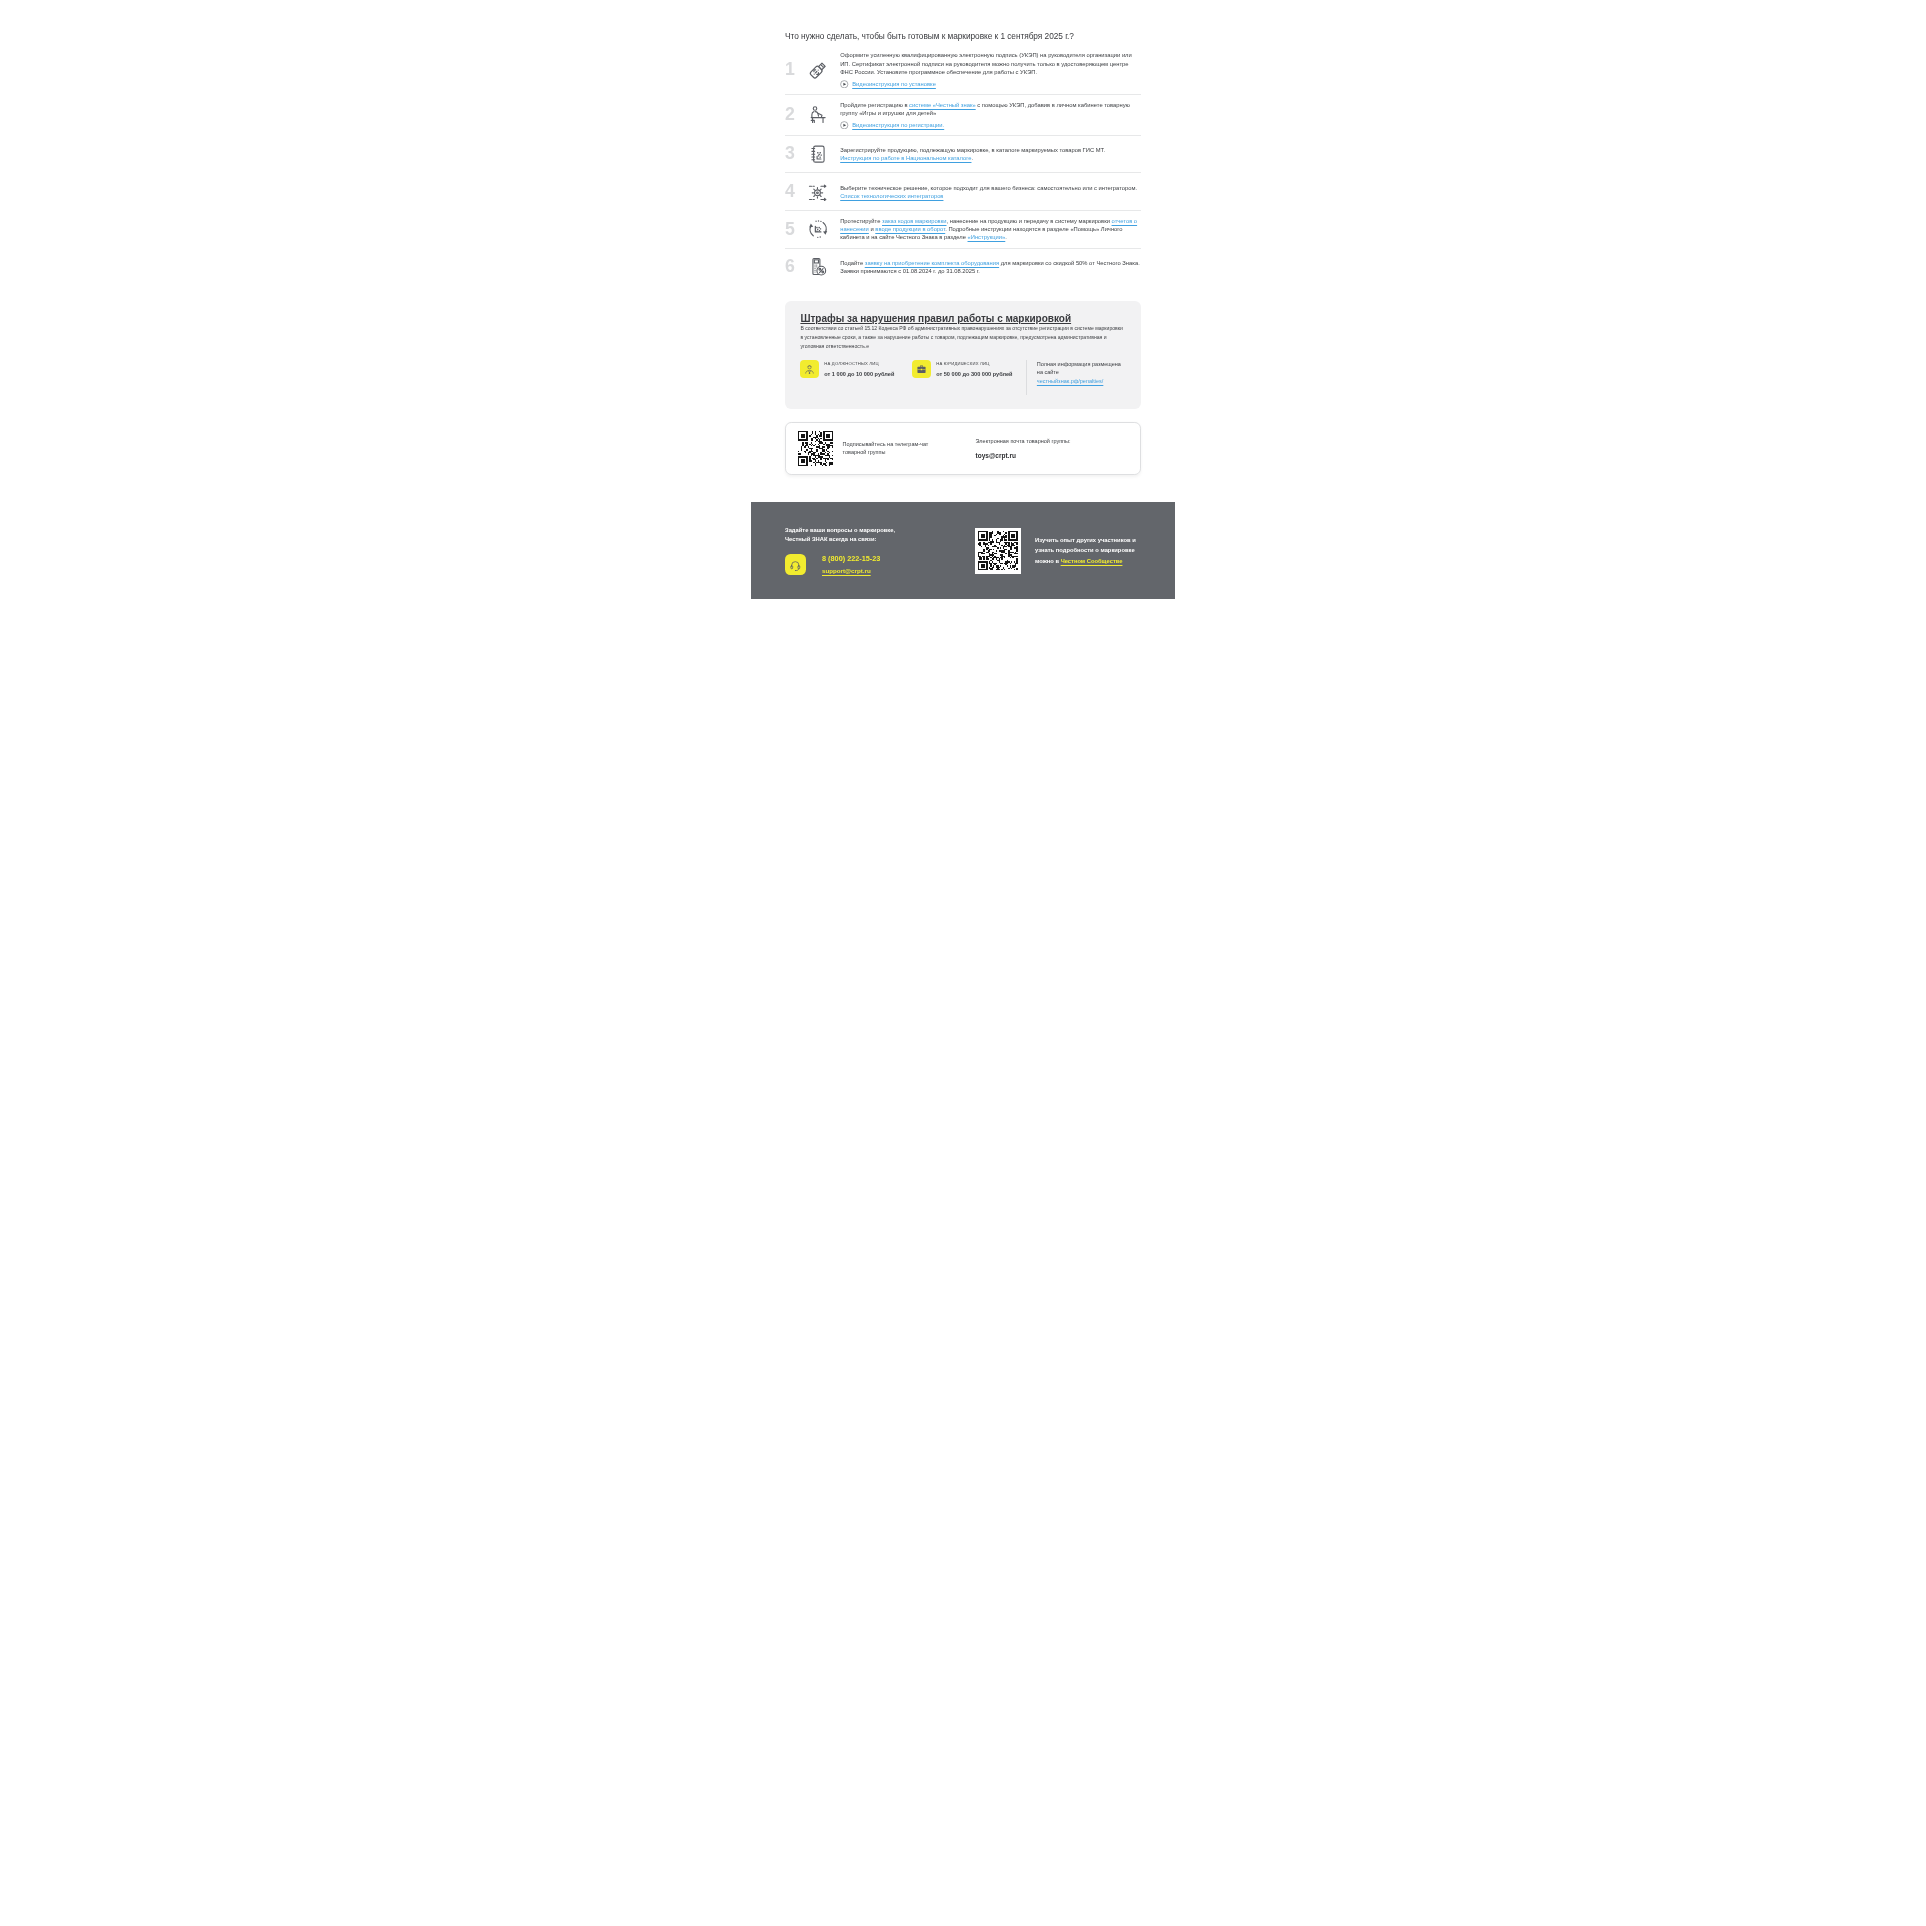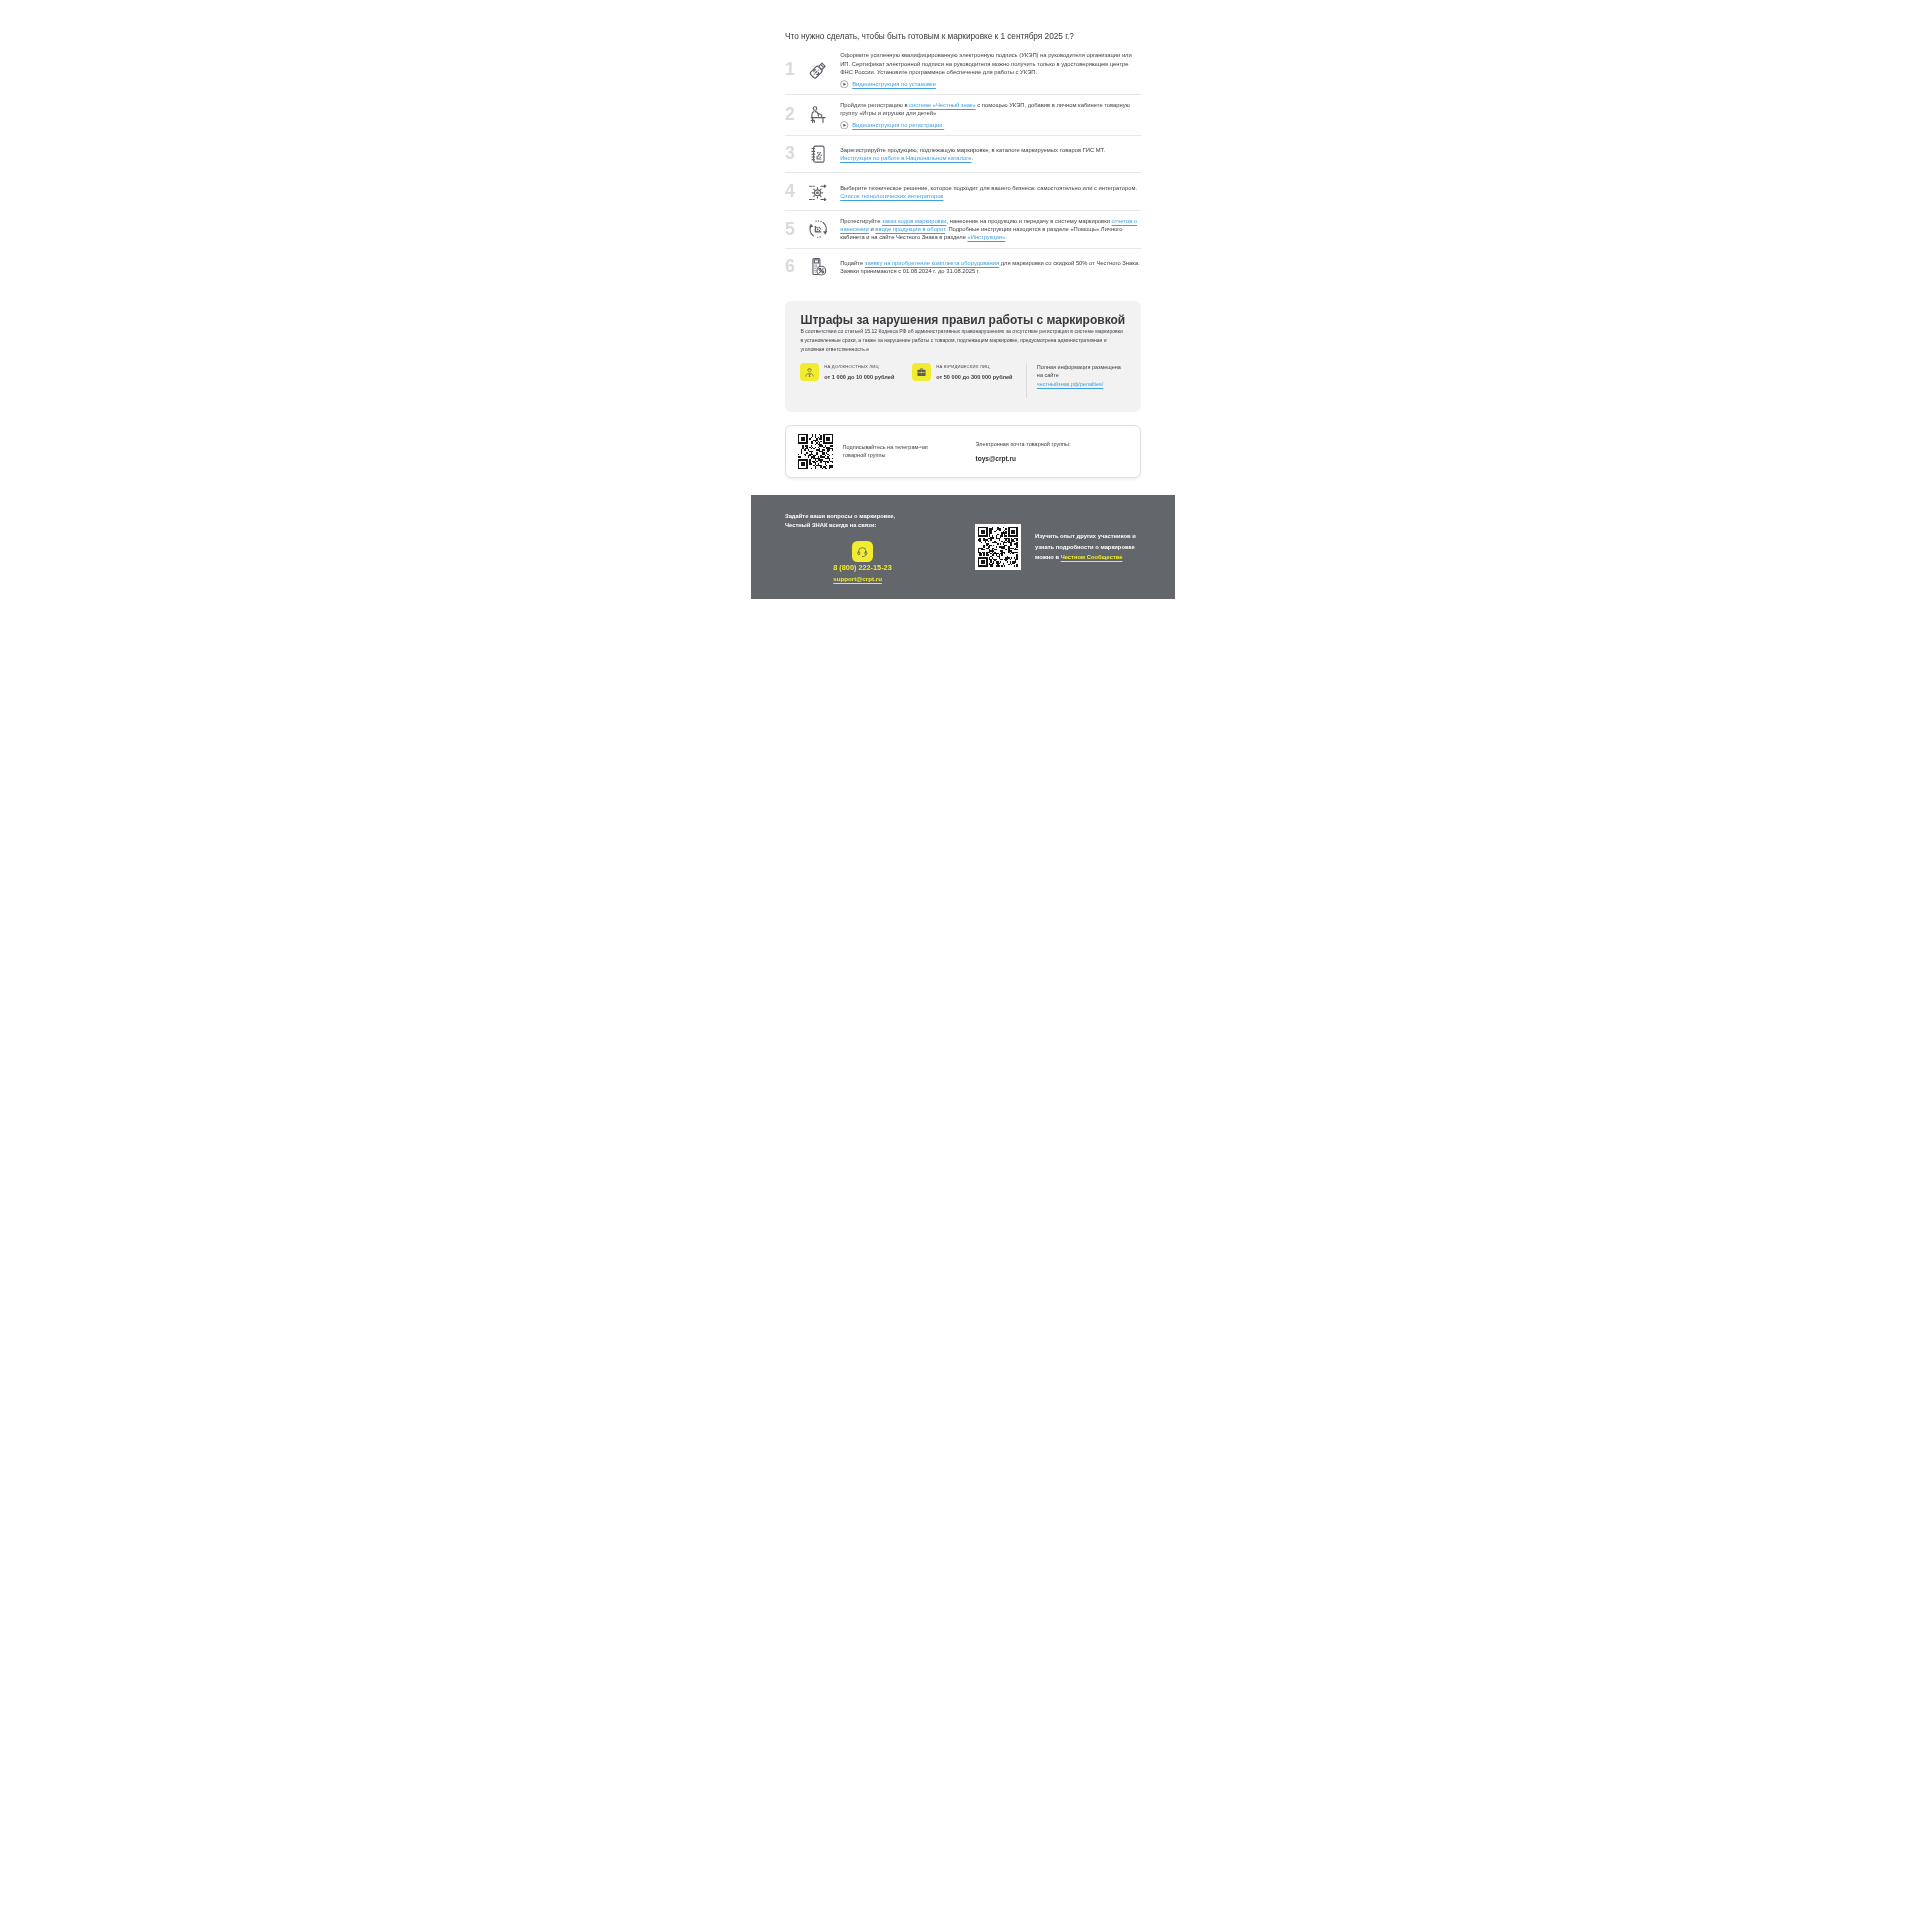--- a/index.html
+++ b/index.html
@@ -25,21 +25,21 @@
   .num{width:21px;flex:none;font-size:17.7px;font-weight:600;color:var(--num);line-height:1;}
   .icn{width:25px;height:25px;flex:none;margin-right:9.2px;display:flex;align-items:center;justify-content:center;}
   .icn svg{width:22.3px;height:22.3px;}
   .txt{flex:1;font-size:5.8px;line-height:1.42;color:var(--ink);}
   .video{margin-top:3.5px;display:flex;align-items:center;gap:3.5px;}
   .video svg{width:8.5px;height:8.5px;flex:none;}
   .lnk{color:var(--blue);text-decoration:underline;text-decoration-thickness:0.6px;text-underline-offset:1.5px;cursor:pointer;}
 
   
   .panel{margin-top:15.4px;background:var(--panel);border-radius:6.2px;padding:12.7px 15.4px 14.6px;}
-  .panel h2{font-size:12px;font-weight:700;color:#38393D;margin-bottom:0;}
+  .panel h2{font-size:10px;font-weight:700;color:#38393D;margin-bottom:0;text-decoration:underline;}
   .pen-para{font-size:5.1px;line-height:1.7;max-width:324px;}
   .pen-row{margin-top:9.6px;display:flex;align-items:flex-start;}
   .pen{display:flex;gap:5.4px;align-items:flex-start;}
   .pen-1{width:116px;}
   .pen-2{width:118px;}
   .ybox{width:18.5px;height:18.5px;flex:none;border-radius:3.9px;background:var(--yellow);display:flex;align-items:center;justify-content:center;}
   .ybox svg{width:13px;height:13px;}
   .pen-label{font-size:4.2px;letter-spacing:0.2px;margin-top:1.2px;}
   .pen-amount{font-size:5.6px;font-weight:700;margin-top:4.6px;}
   .vdiv{width:0.8px;align-self:stretch;min-height:35px;background:#DCDDDF;margin:0 10px 0 0;}
@@ -50,21 +50,21 @@
   .card-qr{width:35px;height:35px;flex:none;}
   .card-caption{margin-left:10px;width:101px;font-size:5.5px;line-height:1.5;}
   .card-right{margin-left:32px;}
   .card-email-label{font-size:5.5px;}
   .card-email{font-size:6.5px;font-weight:700;margin-top:8px;color:#2F3033;}
 
   
   .footer{margin-top:auto;background:var(--footer);color:#fff;padding:17px 34px;display:flex;align-items:center;min-height:97px;}
   .f-left{width:155px;flex:none;}
   .f-ask{font-size:5.8px;font-weight:700;line-height:1.7;}
-  .f-contact{margin-top:9.2px;display:flex;align-items:center;gap:1px;flex-direction:column;}
+  .f-contact{margin-top:9.2px;display:flex;gap:16px;}
   .ybox-big{width:21px;height:21px;flex:none;border-radius:5.4px;background:var(--yellow);display:flex;align-items:center;justify-content:center;}
   .ybox-big svg{width:14.6px;height:14.6px;}
   .f-phone{font-size:7.3px;font-weight:700;color:var(--yellow);}
   .f-email{display:inline-block;margin-top:3.5px;font-size:6.2px;font-weight:700;color:var(--yellow);text-decoration:underline;text-decoration-thickness:0.6px;text-underline-offset:1.5px;cursor:pointer;}
   .f-qr{width:46px;height:46px;flex:none;background:#fff;padding:3.1px;margin-left:35px;}
   .f-qr svg{display:block;}
   .f-right{margin-left:14px;width:136px;font-size:5.8px;font-weight:700;line-height:1.8;}
   .footer .lnk{color:var(--yellow);text-decoration-color:var(--yellow);}
 
   svg{display:block;}

